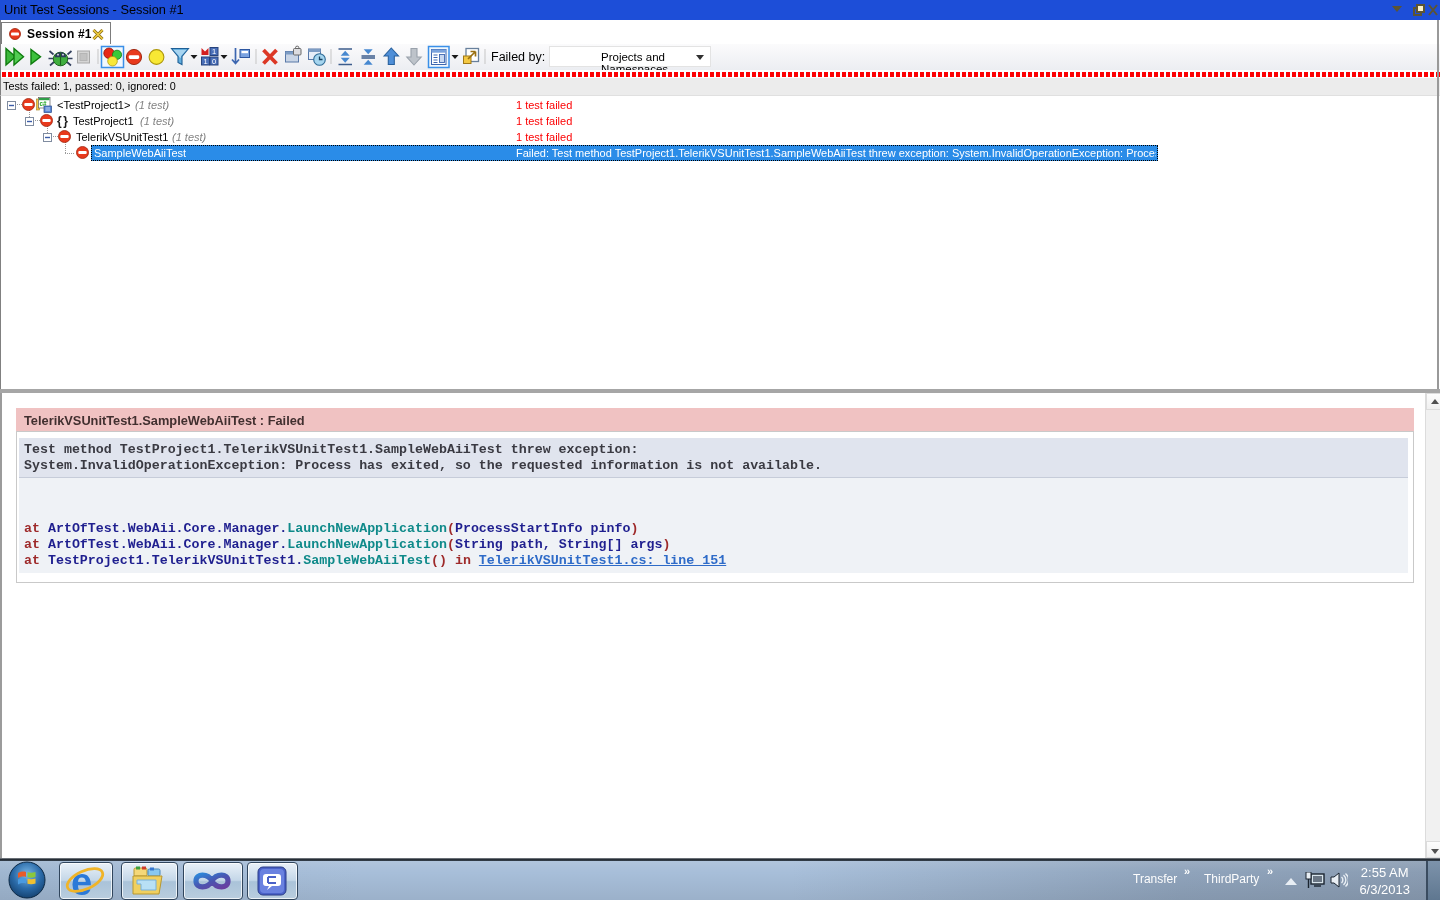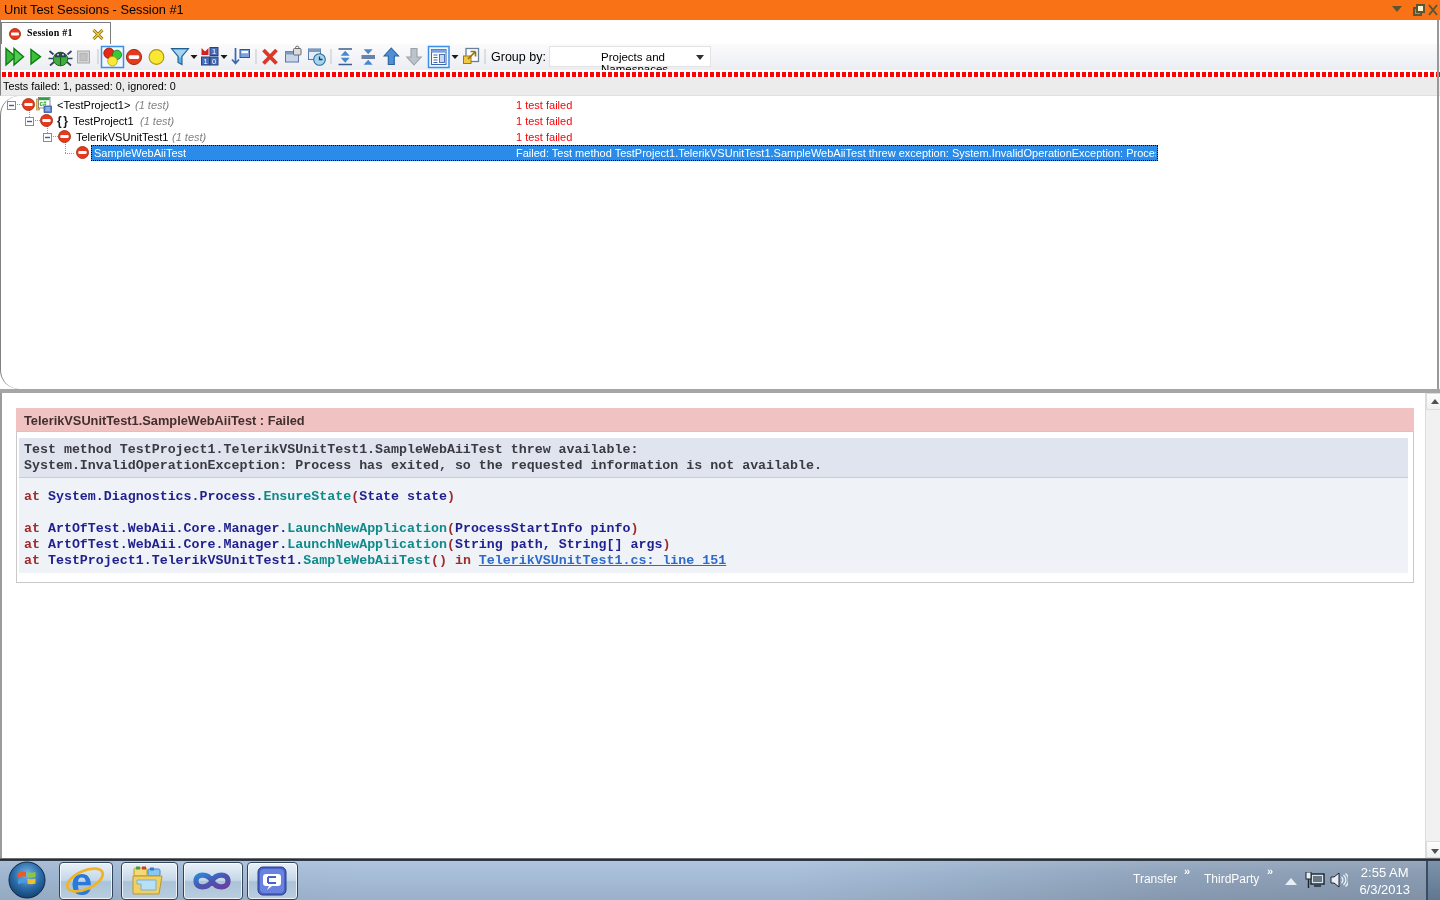--- a/index.html
+++ b/index.html
@@ -1,40 +1,40 @@
 <!DOCTYPE html>
 <html><head><meta charset="utf-8"><style>
 html,body{margin:0;padding:0;}
 body{width:1440px;height:900px;position:relative;overflow:hidden;background:#fff;
   font-family:"Liberation Sans",sans-serif;}
 .abs{position:absolute;}
 
-#titlebar{left:0;top:0;width:1440px;height:20px;background:#f97316;color:#000;
+#titlebar{left:0;top:0;width:1440px;height:20px;background:#1d4ed8;color:#000;
   font-size:12.8px;line-height:19px;padding-left:4px;box-sizing:border-box;}
 
 #tabstrip{left:0;top:20px;width:1440px;height:24px;background:#fff;border-left:1px solid #808080;box-sizing:border-box;}
 #tab{position:absolute;left:0;top:2px;width:110px;height:22px;border:1px solid #7c7c7c;border-bottom:none;
   background:#fff;box-sizing:border-box;}
-#tab .txt{position:absolute;left:25px;top:4px;font-size:10px;font-weight:bold;color:#000;letter-spacing:0.2px;font-family:Liberation Serif, serif;}
+#tab .txt{position:absolute;left:25px;top:4px;font-size:12px;font-weight:bold;color:#000;letter-spacing:0.2px;}
 
 #toolbar{left:0;top:44px;width:1440px;height:26px;background:linear-gradient(#fbfbfc,#eceef2);
   border-left:1px solid #808080;box-sizing:border-box;}
 #groupbylbl{position:absolute;left:490px;top:6px;font-size:12.5px;color:#000;}
 #combo{position:absolute;left:548px;top:2px;width:162px;height:21px;background:#fff;border:1px solid #e3e3e3;box-sizing:border-box;}
 #combo .ct{position:absolute;left:6px;top:4px;font-size:11.5px;color:#000;margin-left:45px;}
 #combo .ca{position:absolute;right:6px;top:8px;width:0;height:0;border-left:4px solid transparent;border-right:4px solid transparent;border-top:5px solid #303030;}
 
 #progressrow{left:0;top:70px;width:1440px;height:8px;background:#fff;border-left:1px solid #808080;box-sizing:border-box;}
 #progressbar{position:absolute;left:1px;top:2px;width:1438px;height:5px;
   background:repeating-linear-gradient(90deg,#fc0204 0px,#fc0204 4px,#fff 4px,#fff 6px);}
 
 #status{left:0;top:78px;width:1440px;height:18px;background:#ececec;border-left:1px solid #808080;
   font-size:10.8px;color:#000;line-height:17px;padding-left:2px;box-sizing:border-box;border-bottom:1px solid #e0e0e0;}
 
-#tree{left:0;top:96px;width:1440px;height:293px;background:#fff;border-left:1px solid #808080;box-sizing:border-box;border-radius:19px;}
+#tree{left:0;top:96px;width:1440px;height:293px;background:#fff;border-left:1px solid #808080;box-sizing:border-box;}
 .trow{position:absolute;height:16px;font-size:11px;color:#000;}
 .gray{color:#838383;font-style:italic;}
 .rfail{position:absolute;left:515px;color:#fc0204;font-size:11px;}
 #selrow{position:absolute;left:90px;top:49px;width:1067px;height:16px;background:#2a8ce8;outline:1px dotted #000;outline-offset:-1px;}
 #selrow .t1{position:absolute;left:3px;top:2px;font-size:11px;color:#fff;}
 #selrow .t2{position:absolute;left:425px;top:2px;font-size:11px;color:#fff;white-space:nowrap;overflow:hidden;width:640px;}
 .conn{position:absolute;border-left:1px dotted #9a9a9a;width:0;}
 .connh{position:absolute;border-top:1px dotted #9a9a9a;height:0;}
 
 #splitter{left:0;top:389px;width:1440px;height:4px;background:#a6a6a6;}
@@ -167,21 +167,21 @@
     <rect x="430.5" y="5.5" width="14.5" height="3.2" fill="#7aa2dc"></rect>
     <path d="M432.5 11 L436.5 11 M432.5 13.5 L436.5 13.5 M432.5 16 L436.5 16 M432.5 18.5 L436.5 18.5" stroke="#3c66b0"></path>
     <rect x="438.5" y="10.5" width="5" height="8" fill="#c8d8f0" stroke="#3c66b0" stroke-width=".9"></rect>
     <path d="M450.5 11 L457.5 11 L454 15 Z" fill="#1a1a1a"></path>
 
     <rect x="465" y="4.5" width="12.5" height="13" fill="#fff" stroke="#68809c" stroke-width="1.3"></rect>
     <rect x="462.5" y="12" width="7.5" height="7.5" fill="#f3c843" stroke="#a07818"></rect>
     <path d="M467 15 L474.5 7.5 M474.5 7.5 L469.5 7.5 M474.5 7.5 L474.5 12.5" stroke="#9a7010" stroke-width="1.7" fill="none"></path>
     <line x1="484" y1="5" x2="484" y2="20" stroke="#c5c5c5"></line>
   </svg>
-  <span id="groupbylbl">Group by:</span>
+  <span id="groupbylbl">Failed by:</span>
   <div id="combo">
       <span class="ct">Projects and Namespaces</span>
       <span class="ca"></span>
     </div>
 </div>
 <div id="progressrow" class="abs">
     <div id="progressbar"></div>
   </div>
 <div id="status" class="abs">Tests failed: 1, passed: 0, ignored: 0</div>
 <div id="tree" class="abs">
@@ -254,25 +254,24 @@
     <span class="t2">Failed: Test method TestProject1.TelerikVSUnitTest1.SampleWebAiiTest threw exception: System.InvalidOperationException: Process</span>
   </div>
 </div>
 <div id="splitter" class="abs"></div>
 <div id="bottom" class="abs">
   <div id="failhdr">
       <span>TelerikVSUnitTest1.SampleWebAiiTest : Failed</span>
     </div>
   <div id="outbox">
     <div id="msgbox">
-      <div class="mono m-msg" style="position:absolute;left:5px;top:4px">Test method TestProject1.TelerikVSUnitTest1.SampleWebAiiTest threw available:</div>
+      <div class="mono m-msg" style="position:absolute;left:5px;top:4px">Test method TestProject1.TelerikVSUnitTest1.SampleWebAiiTest threw exception:</div>
       <div class="mono m-msg" style="position:absolute;left:5px;top:20px">System.InvalidOperationException: Process has exited, so the requested information is not available.</div>
     </div>
     <div id="stackbox">
-      <div class="mono" style="position:absolute;left:5px;top:11px"><span class="m-at">at </span><span class="m-ns">System.Diagnostics.Process.</span><span class="m-mt">EnsureState</span><span class="m-at">(</span><span class="m-ns">State state</span><span class="m-at">)</span></div>
       <div class="mono" style="position:absolute;left:5px;top:43px"><span class="m-at">at </span><span class="m-ns">ArtOfTest.WebAii.Core.Manager.</span><span class="m-mt">LaunchNewApplication</span><span class="m-at">(</span><span class="m-ns">ProcessStartInfo pinfo</span><span class="m-at">)</span></div>
       <div class="mono" style="position:absolute;left:5px;top:59px"><span class="m-at">at </span><span class="m-ns">ArtOfTest.WebAii.Core.Manager.</span><span class="m-mt">LaunchNewApplication</span><span class="m-at">(</span><span class="m-ns">String path, String[] args</span><span class="m-at">)</span></div>
       <div class="mono" style="position:absolute;left:5px;top:75px"><span class="m-at">at </span><span class="m-ns">TestProject1.TelerikVSUnitTest1.</span><span class="m-mt">SampleWebAiiTest</span><span class="m-at">() in </span><span class="m-lk">TelerikVSUnitTest1.cs: line 151</span></div>
     </div>
   </div>
   <div id="vscroll">
     <div class="sbtn" style="top:0"><svg width="16" height="17">
           <path d="M4 10 L8 5 L12 10 Z" fill="#505050"></path>
         </svg></div>
     <div class="sbtn" style="top:448px"><svg width="16" height="17">

